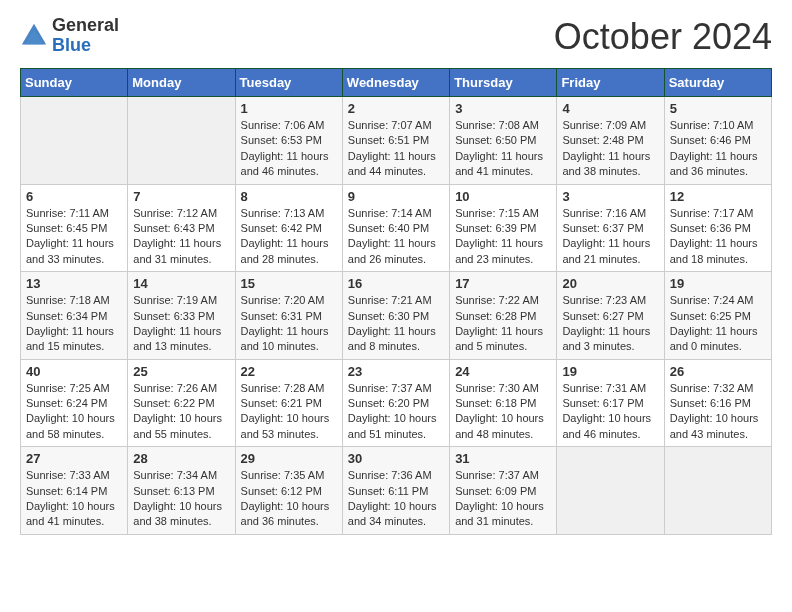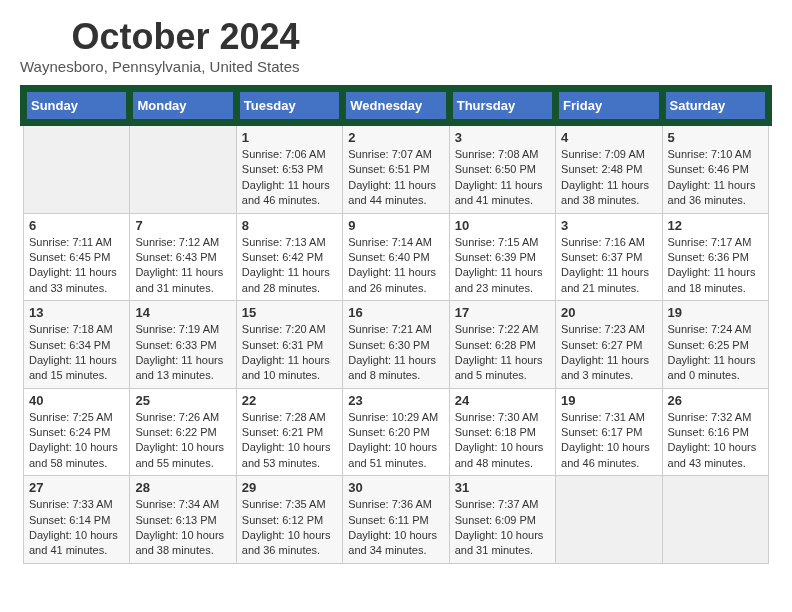--- a/index.html
+++ b/index.html
@@ -41,40 +41,40 @@
     }
     .logo-icon {
       width: 28px;
       height: 28px;
     }
     .title-block {
       text-align: right;
     }
     .month-title {
       font-size: 36px;
-      font-weight: bold;
+      font-weight: normal;
       color: #333;
     }
     .location {
       font-size: 15px;
       color: #555;
     }
     table {
       width: 100%;
       border-collapse: collapse;
       table-layout: fixed;
     }
     thead tr th {
       background: #4472c4;
       color: #fff;
       font-size: 13px;
       font-weight: bold;
       padding: 6px 4px;
       text-align: left;
-      border: 7px solid #14532d;
+      border: 1px solid #14532d;
     }
     tbody tr td {
       border: 1px solid #ccc;
       vertical-align: top;
       padding: 4px 5px;
       min-height: 70px;
       font-size: 11px;
       color: #333;
       background: #fff;
     }
@@ -94,23 +94,32 @@
     }
     .empty-cell {
       background: #f0f0f0 !important;
     }
   </style>
 </head>
 <body>
 
 <div class="page">
   <div class="header">
+    <div class="logo">
+      <svg class="logo-icon" viewBox="0 0 30 30" xmlns="http://www.w3.org/2000/svg">
+        <polygon points="15,2 28,24 2,24" fill="#2a6ebb" opacity="0.85"></polygon>
+        <polygon points="15,8 25,24 5,24" fill="#5090d0" opacity="0.5"></polygon>
+      </svg>
+      <div class="logo-text">
+        <span class="logo-general">General</span>
+        <span class="logo-blue">Blue</span>
+      </div>
+    </div>
     <div class="title-block">
       <div class="month-title">October 2024</div>
-      <div class="location">Waynesboro, Pennsylvania, United States</div>
     </div>
   </div>
 
   <table>
     <thead>
       <tr>
       <th>Sunday</th>
           <th>Monday</th>
           <th>Tuesday</th>
           <th>Wednesday</th>
@@ -256,21 +265,21 @@
 Daylight: 10 hours and 55 minutes.</div>
           </td>
           <td>
             <span class="day-num">22</span>
             <div class="day-info">Sunrise: 7:28 AM
 Sunset: 6:21 PM
 Daylight: 10 hours and 53 minutes.</div>
           </td>
           <td>
             <span class="day-num">23</span>
-            <div class="day-info">Sunrise: 10:29 AM
+            <div class="day-info">Sunrise: 7:37 AM
 Sunset: 6:20 PM
 Daylight: 10 hours and 51 minutes.</div>
           </td>
           <td>
             <span class="day-num">24</span>
             <div class="day-info">Sunrise: 7:30 AM
 Sunset: 6:18 PM
 Daylight: 10 hours and 48 minutes.</div>
           </td>
           <td>

